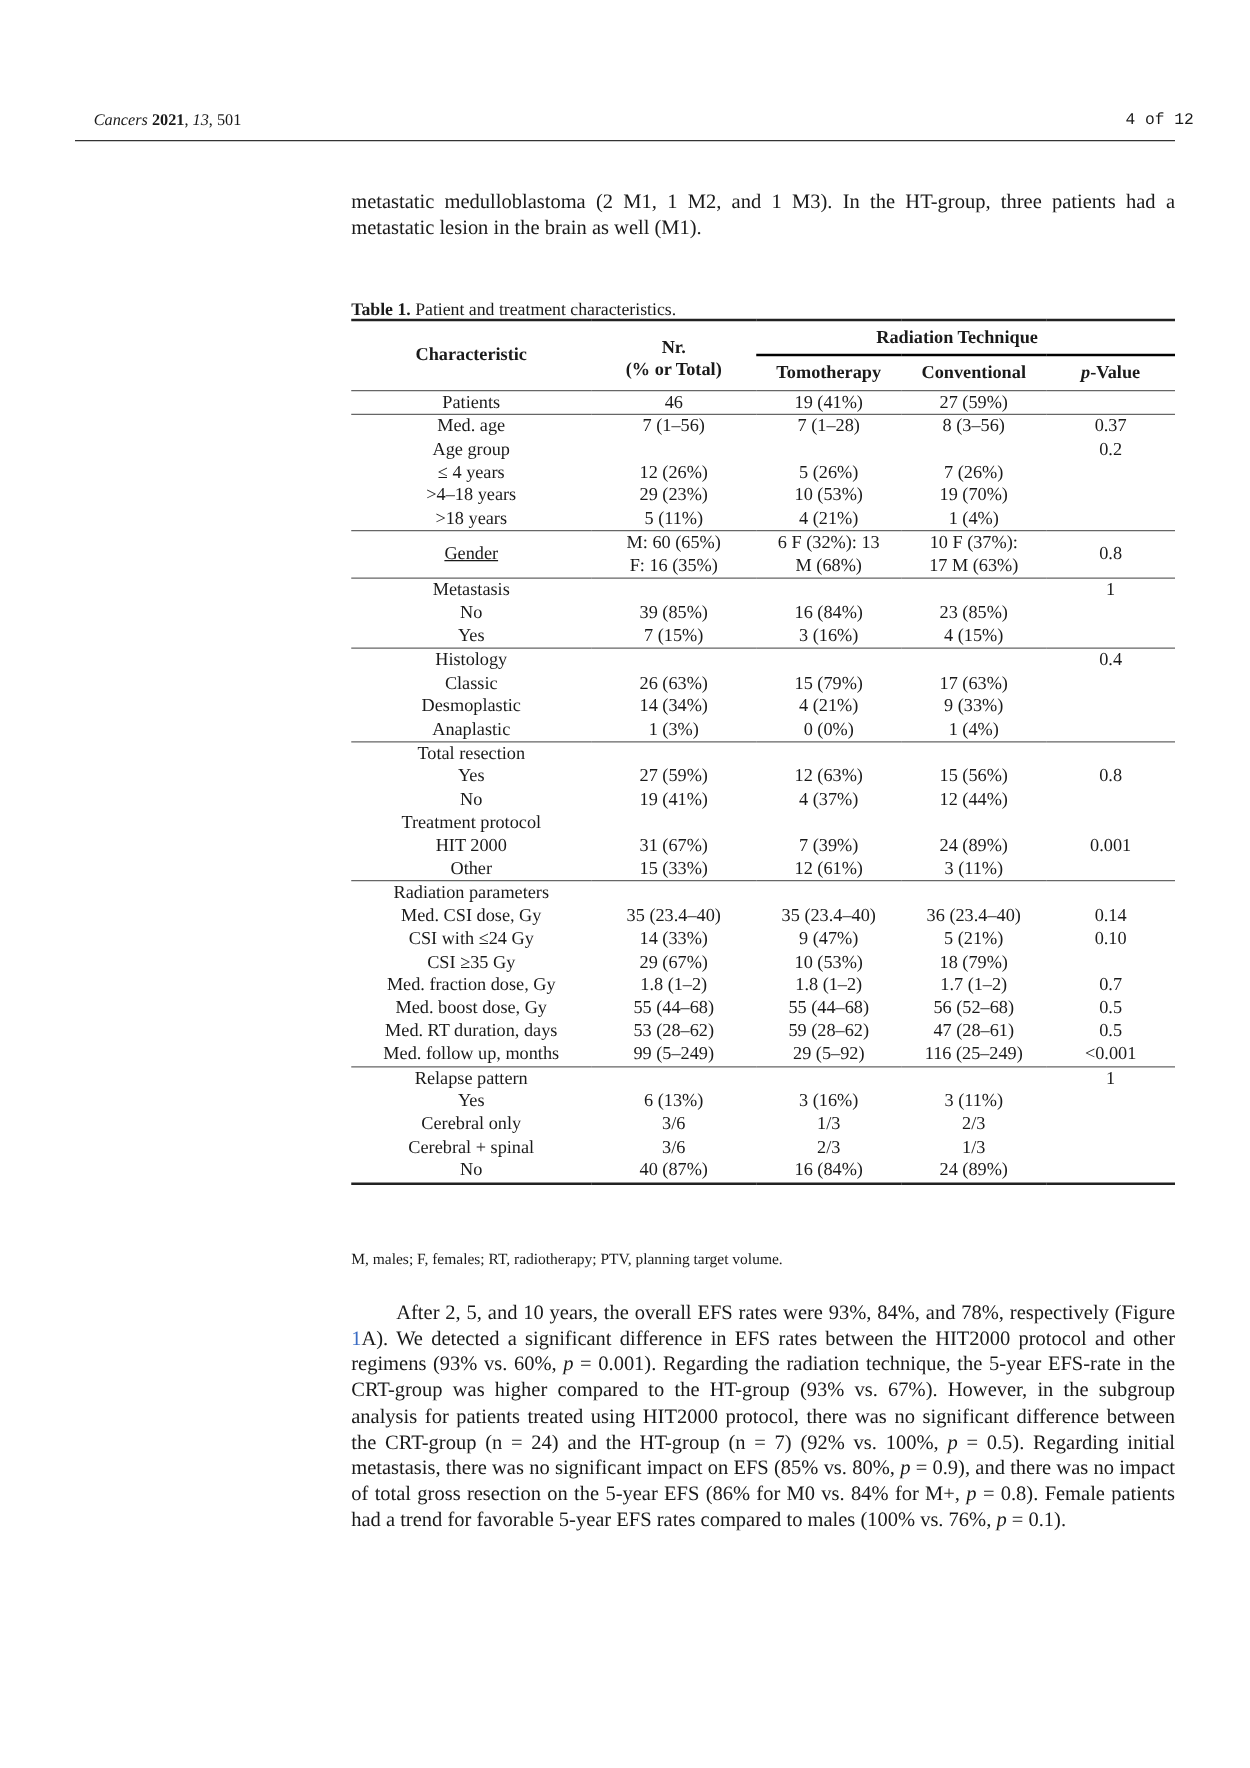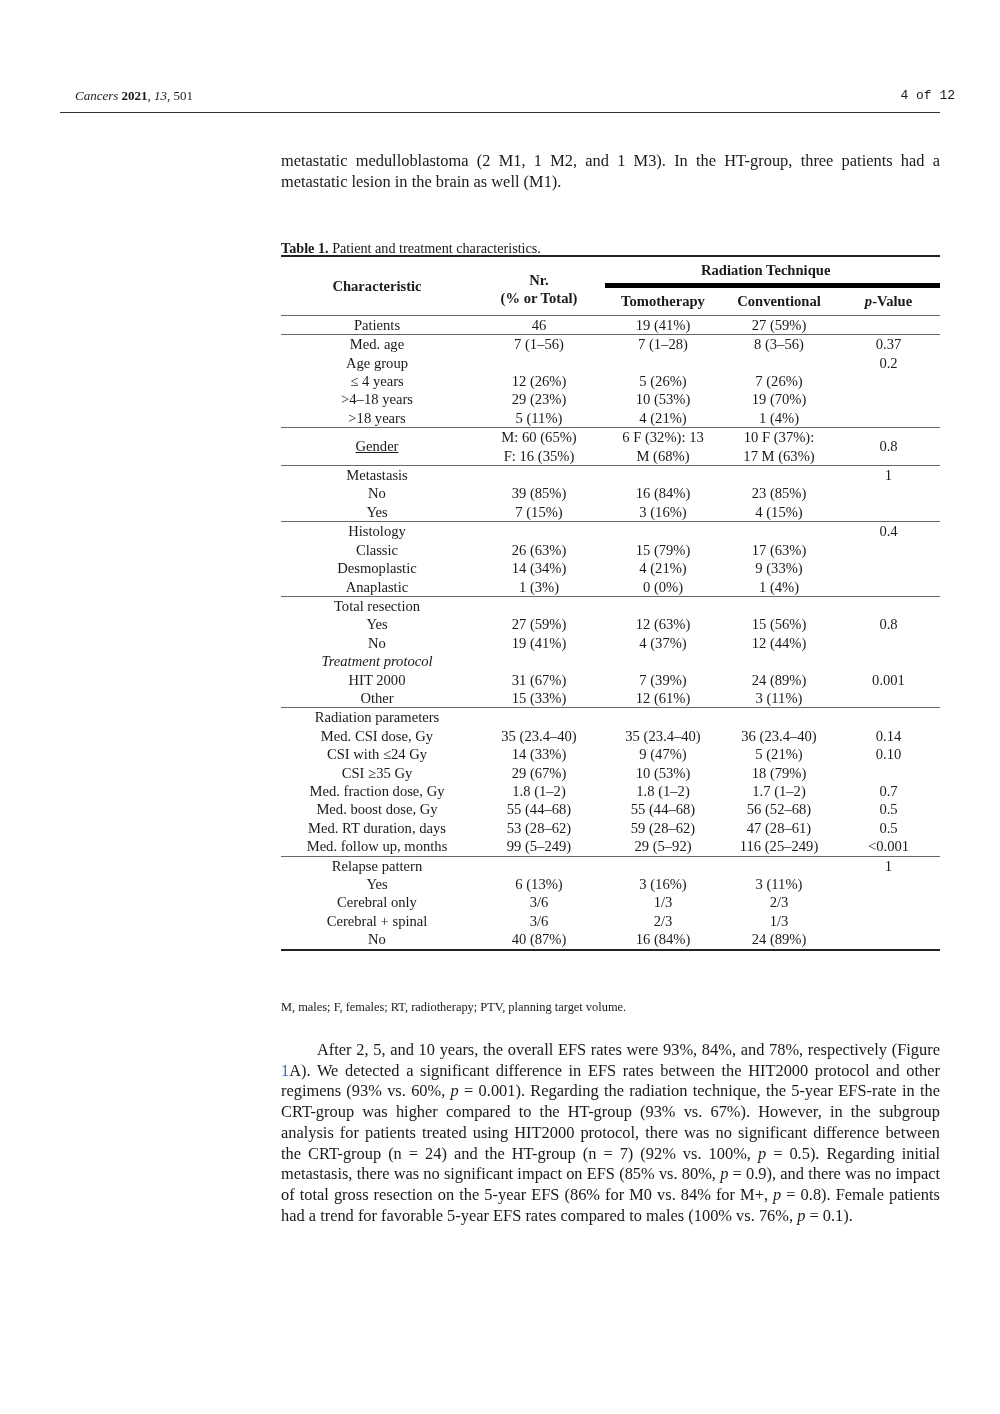--- a/index.html
+++ b/index.html
@@ -12,30 +12,30 @@
   .p1 { top: 151px; }
   .p2 { top: 1040px; text-indent: 36px; }
   .caption { position: absolute; left: 281px; top: 240px; font-family: Liberation Serif, serif; font-size: 14.2px; }
   .caption b { font-weight: bold; }
   .link { color: #3a6cc4; }
   table.t1 { position: absolute; left: 281px; top: 255px; width: 659px; border-collapse: collapse; font-family: "Liberation Serif", serif; font-size: 14.6px; line-height: 18.4px; }
   table.t1 th, table.t1 td { text-align: center; padding: 0; font-weight: normal; vertical-align: top; }
   table.t1 thead th { font-weight: bold; }
   .top-rule { border-top: 2px solid #222; }
   .mid-rule td { border-top: 1px solid #666; }
-  .hdr-sub { border-top: 5px solid #000000; }
+  .hdr-sub { border-top: 2px solid #000000; }
   .bottom-rule td { border-bottom: 2px solid #222; }
   .pad-top td { padding-top: 6px; }
   .pad-bot td { padding-bottom: 4px; }
   .c1 { width: 192px; }
   .c2 { width: 132px; }
   .c3 { width: 116px; }
   .c4 { width: 116px; }
   .c5 { width: 103px; }
-  .ital { font-style: italic; }
+  .ital { }
   .bold { font-weight: bold; }
   .footnote { position: absolute; left: 281px; top: 1000px; font-family: "Liberation Serif", serif; font-size: 12.4px; }
 </style>
 </head>
 <body>
 
 <div class="page-header">
   <span class="journal"><i>Cancers</i> <b>2021</b>, <i>13</i>, <span>501</span></span>
   <span class="pageno">4 of 12</span>
 </div>

